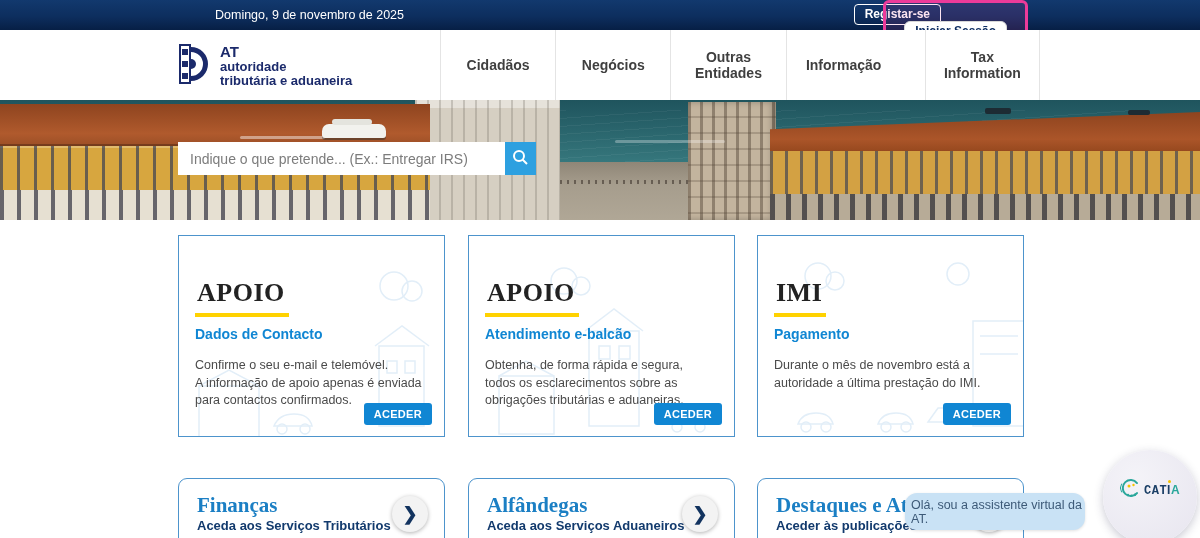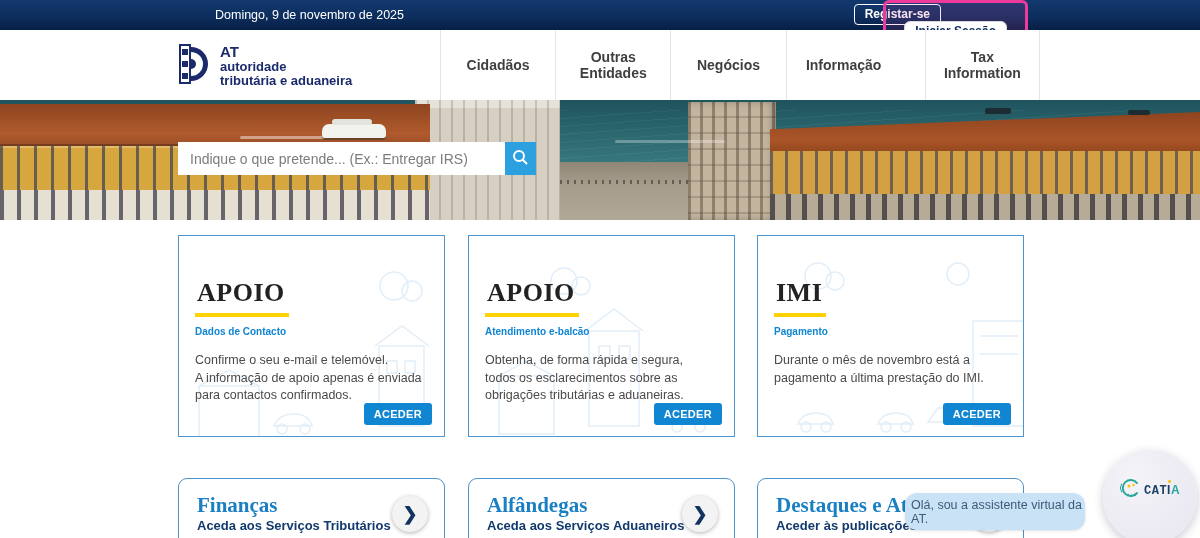--- a/index.html
+++ b/index.html
@@ -89,21 +89,21 @@
            align-items:center; justify-content:center; }
 
   
   .card { position:absolute; top:235px; width:267px; height:202px; background:#fff;
           border:1px solid #4d94cc; overflow:hidden; }
   .card .illus { position:absolute; left:0; top:0; pointer-events:none; }
   .card .inner { position:relative; padding:44px 16px 0 16px; }
   .card-title { display:inline-block; font-family:"Liberation Serif", serif; font-weight:bold;
           font-size:26px; color:#222; letter-spacing:.5px; line-height:1;
           border-bottom:4px solid #ffd200; padding:0 4px 7px 2px; }
-  .card-sub { margin-top:9px; font-size:10px; font-weight:bold; color:#1086d3; }
+  .card-sub { margin-top:9px; font-size:14px; font-weight:bold; color:#1086d3; }
   .card-body { margin-top:15px; font-size:12.5px; color:#4a4a4a; line-height:1.4;
           white-space:pre-line; padding-right:4px; }
   .aceder { position:absolute; right:12px; bottom:11px; background:#1086d3; color:#fff;
           border:none; font-size:11px; font-weight:bold; padding:5px 10px;
           border-radius:3px; cursor:pointer; letter-spacing:.3px; }
   #card-0 { left:178px; } #card-1 { left:468px; } #card-2 { left:757px; }
 
   
   .qcard { position:absolute; top:478px; width:267px; height:92px; background:#fff;
           border:1.5px solid #4d94cc; border-radius:9px; padding:15px 18px; cursor:pointer; }
@@ -158,22 +158,22 @@
       </svg>
     </span>
     <span class="txt">
       <div class="acr">AT</div>
       <div class="l1">autoridade</div>
       <div class="l2">tributária e aduaneira</div>
     </span>
   </div>
   <div id="nav">
     <div class="nav-item">Cidadãos</div>
+    <div class="nav-item">Negócios</div>
     <div class="nav-item">Outras Entidades</div>
-    <div class="nav-item">Negócios</div>
     <div class="nav-item">Informação</div>
     <div class="nav-item">Tax Information</div>
   </div>
 </div>
 
 <div id="hero">
   <div class="sea"></div>
   <div class="sea-streaks"></div>
   <div class="plaza"></div>
   <div class="crowd"></div>
@@ -269,21 +269,21 @@
         <circle cx="68" cy="191" r="5"></circle>
       <path d="M120 188 q4 -11 18 -11 q14 0 17 11 z"></path>
         <circle cx="128" cy="191" r="5"></circle>
         <circle cx="148" cy="191" r="5"></circle>
       <path d="M170 186 h40 v-14 h-30 z"></path>
     </g>
   </svg>
   <div class="inner">
     <div class="card-title">IMI</div>
     <div class="card-sub">Pagamento</div>
-    <div class="card-body">Durante o mês de novembro está a pagamento a última prestação do IMI.</div>
+    <div class="card-body">Durante o mês de novembro está a autoridade a última prestação do IMI.</div>
   </div>
   <button class="aceder">ACEDER</button>
 </div>
 
 <div class="qcard" id="q-0">
   <div class="q-title">Finanças</div>
   <div class="q-sub">Aceda aos Serviços Tributários</div>
   <div class="q-chev">❯</div>
 </div>
 <div class="qcard" id="q-1">

